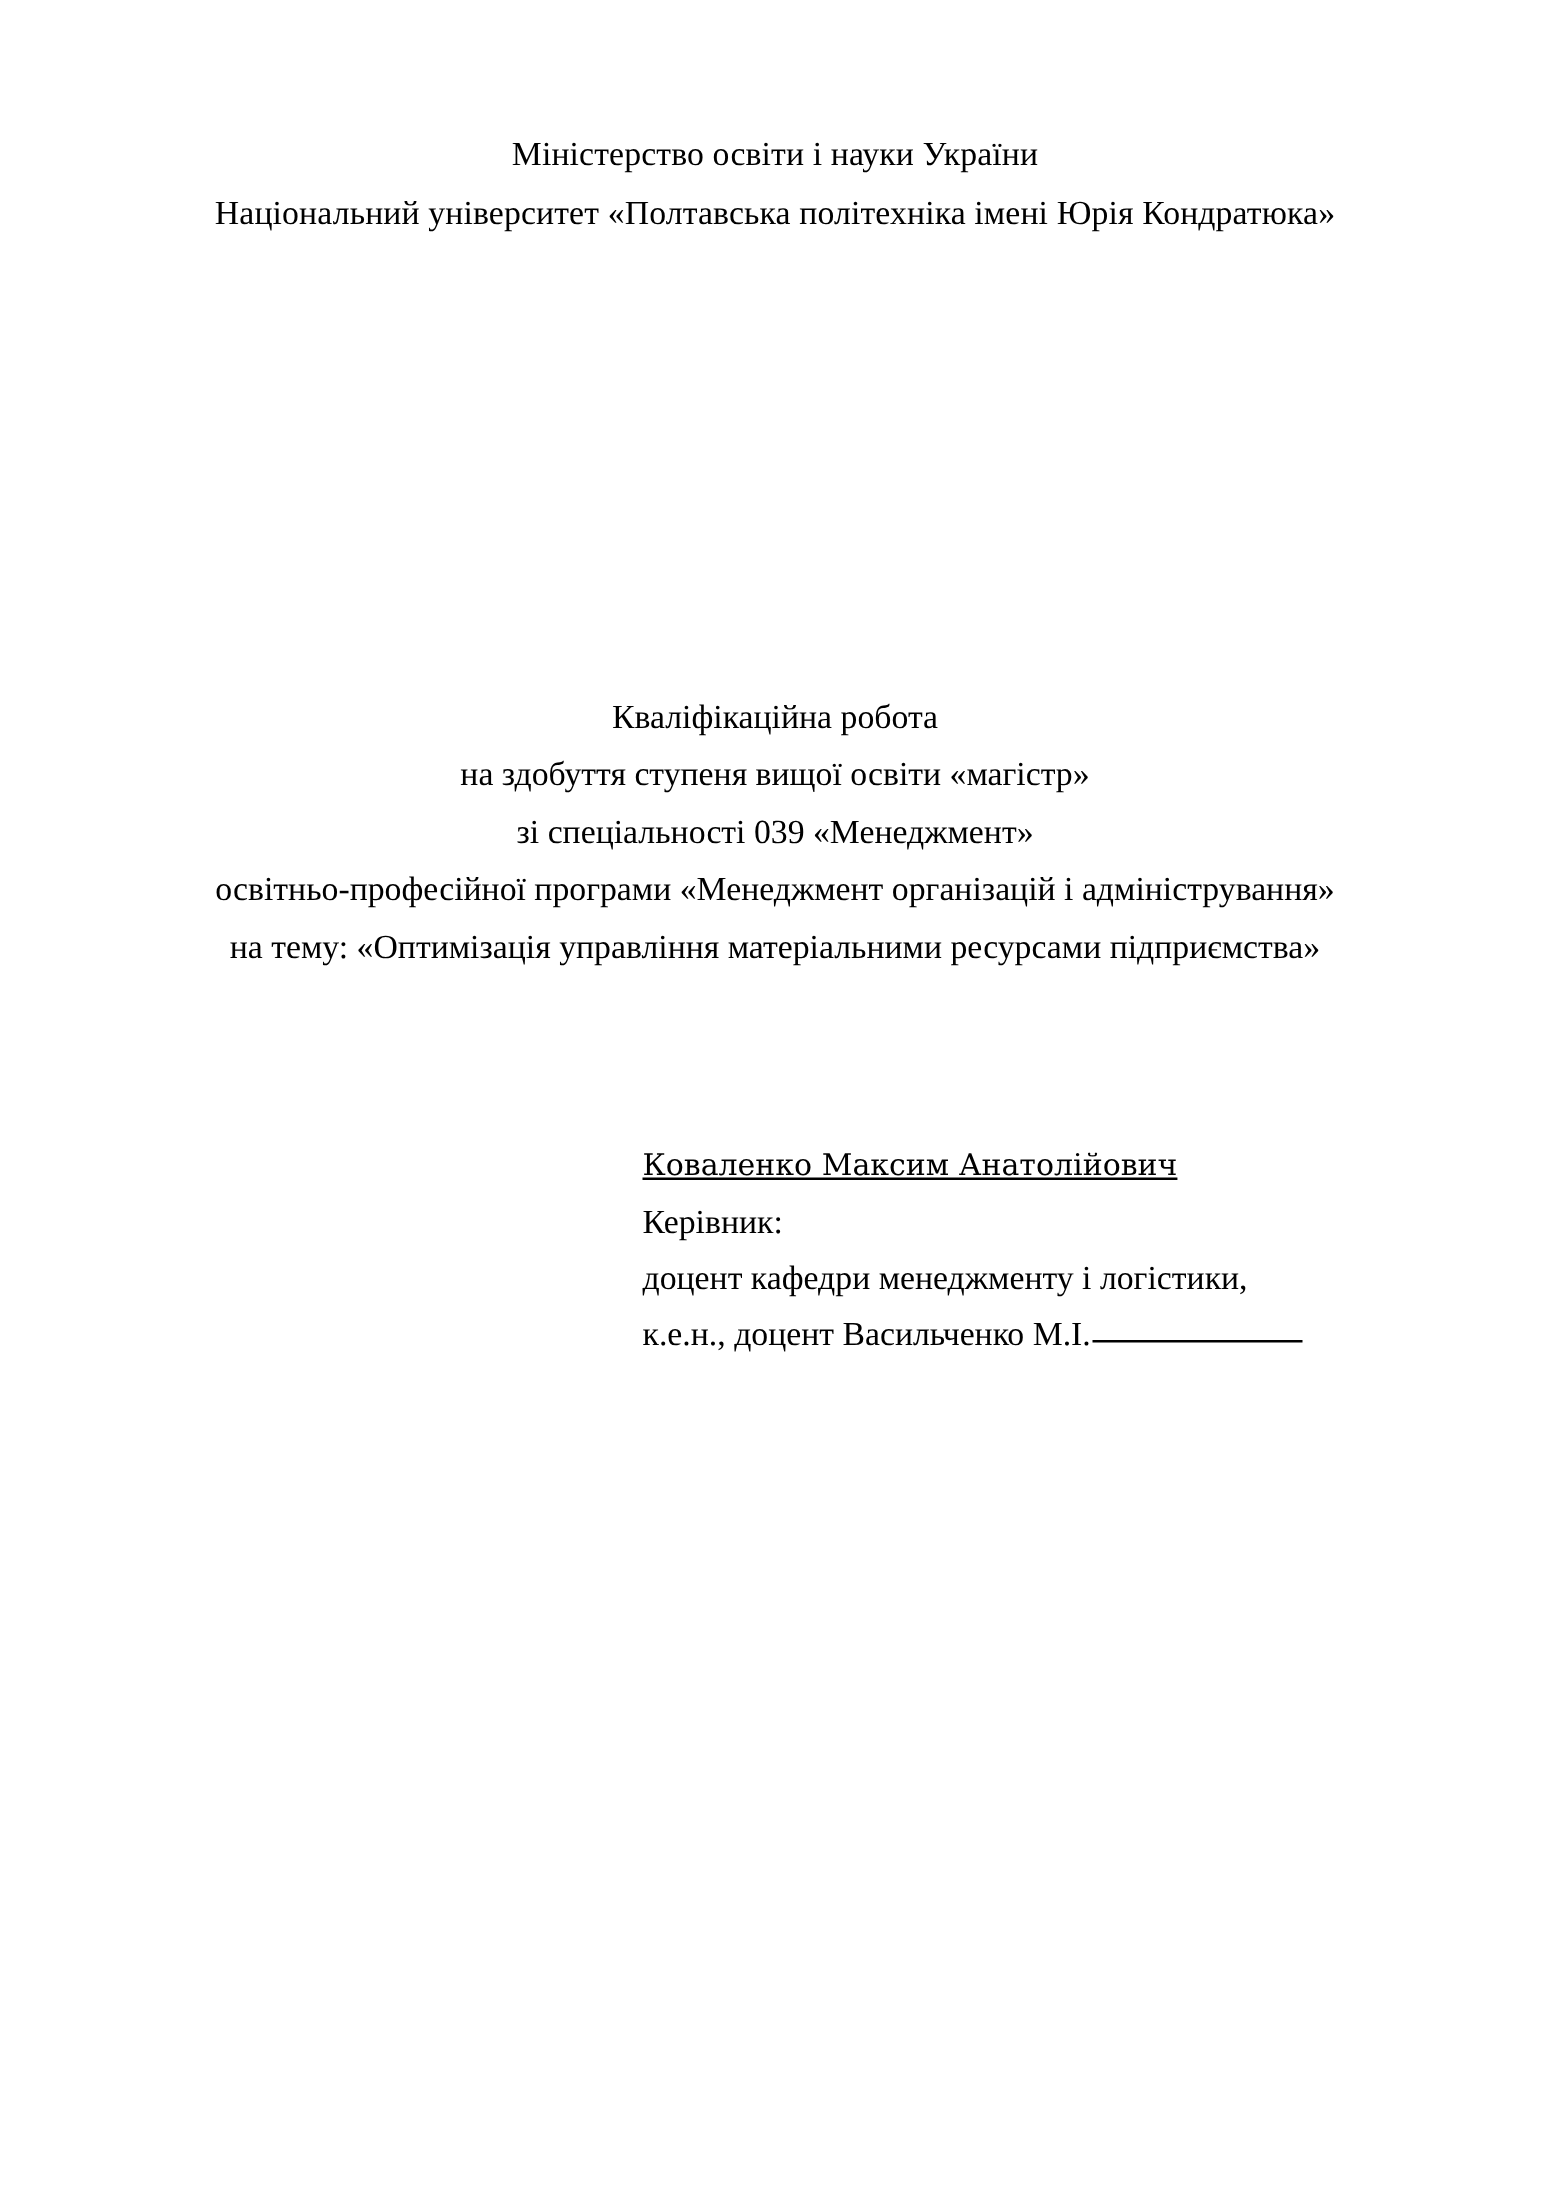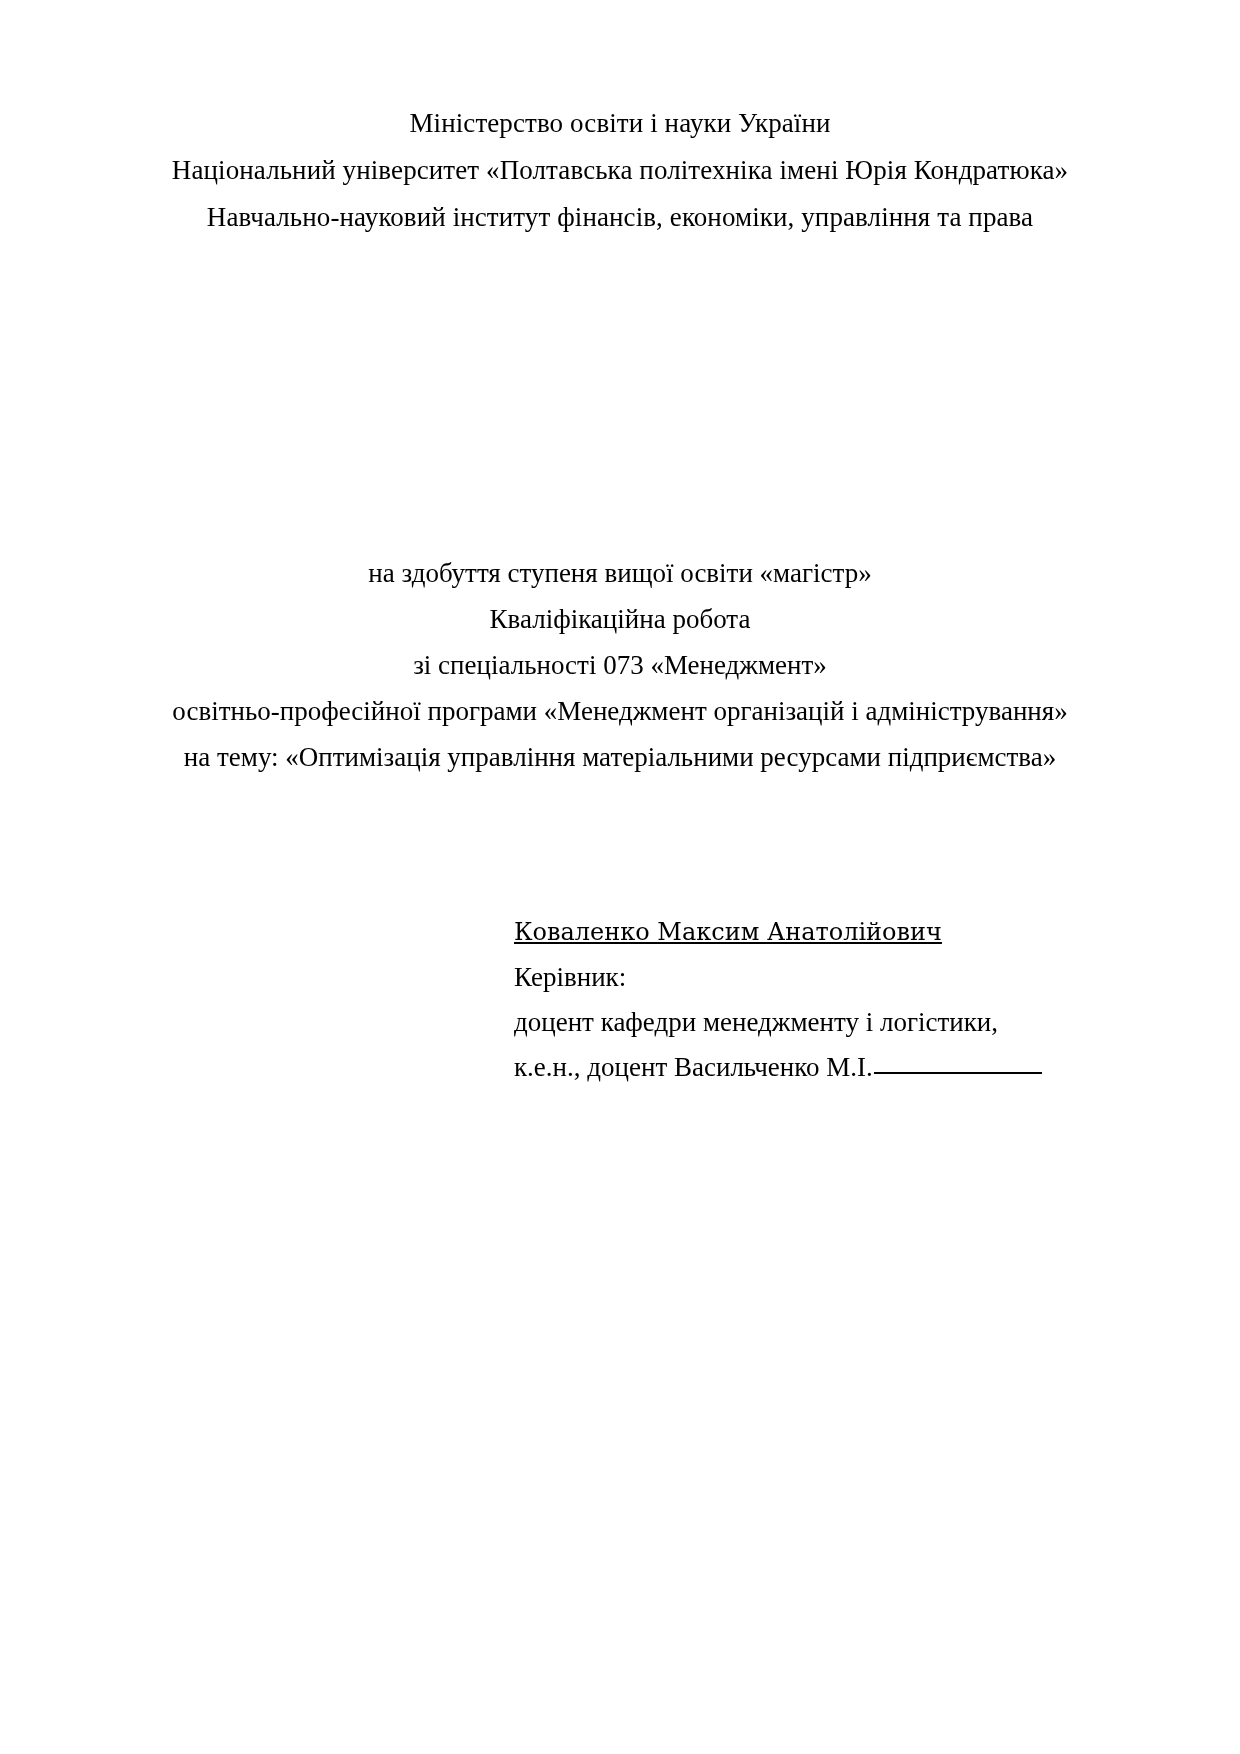--- a/index.html
+++ b/index.html
@@ -101,27 +101,26 @@
 </style>
 </head>
 <body>
 
 <div class="page">
   <div class="content">
 
     <div class="header-block">
       <div class="header-line">Міністерство освіти і науки України</div>
       <div class="header-line">Національний університет «Полтавська політехніка імені Юрія Кондратюка»</div>
-      <div class="header-line">Навчально-науковий інститут фінансів, економіки, управління та права</div>
     </div>
 
     <div class="qual-block">
+      <div class="qual-line">Кваліфікаційна робота</div>
       <div class="qual-line">на здобуття ступеня вищої освіти «магістр»</div>
-      <div class="qual-line">Кваліфікаційна робота</div>
-      <div class="qual-line">зі спеціальності 073 «Менеджмент»</div>
+      <div class="qual-line">зі спеціальності 039 «Менеджмент»</div>
       <div class="qual-line">освітньо-професійної програми «Менеджмент організацій і адміністрування»</div>
       <div class="qual-line">на тему: «Оптимізація управління матеріальними ресурсами підприємства»</div>
     </div>
 
     <div class="author-block">
       <div class="author-line alt">Коваленко Максим Анатолійович</div>
       <div class="author-line">Керівник:</div>
       <div class="author-line">доцент кафедри менеджменту і логістики,</div>
       <div class="author-line"><span>к.е.н., доцент Васильченко М.І.</span><span class="sig-rule"></span></div>
     </div>

